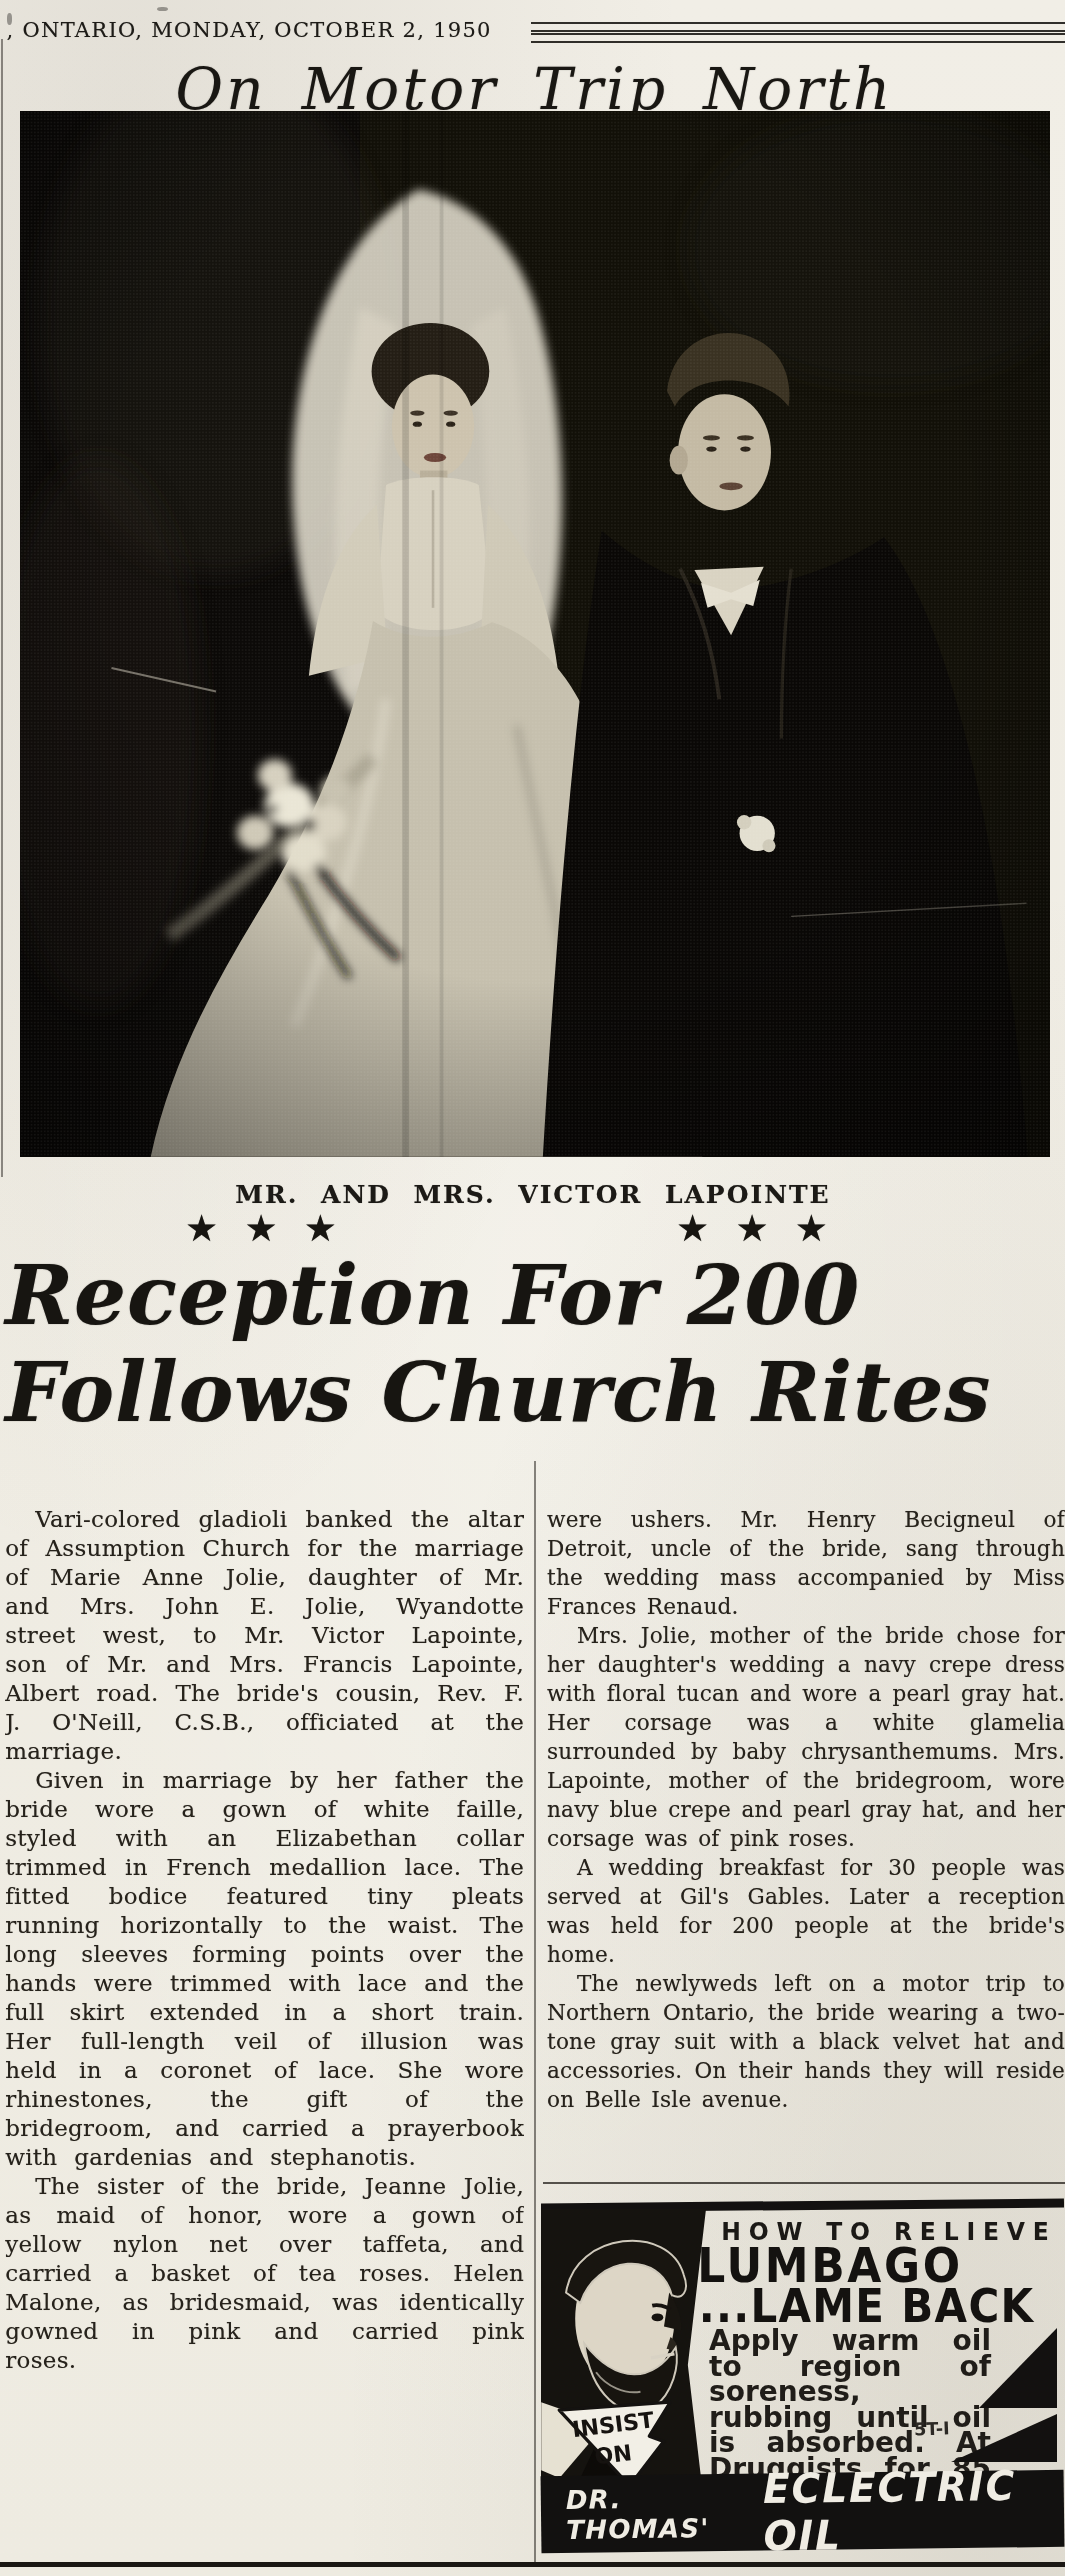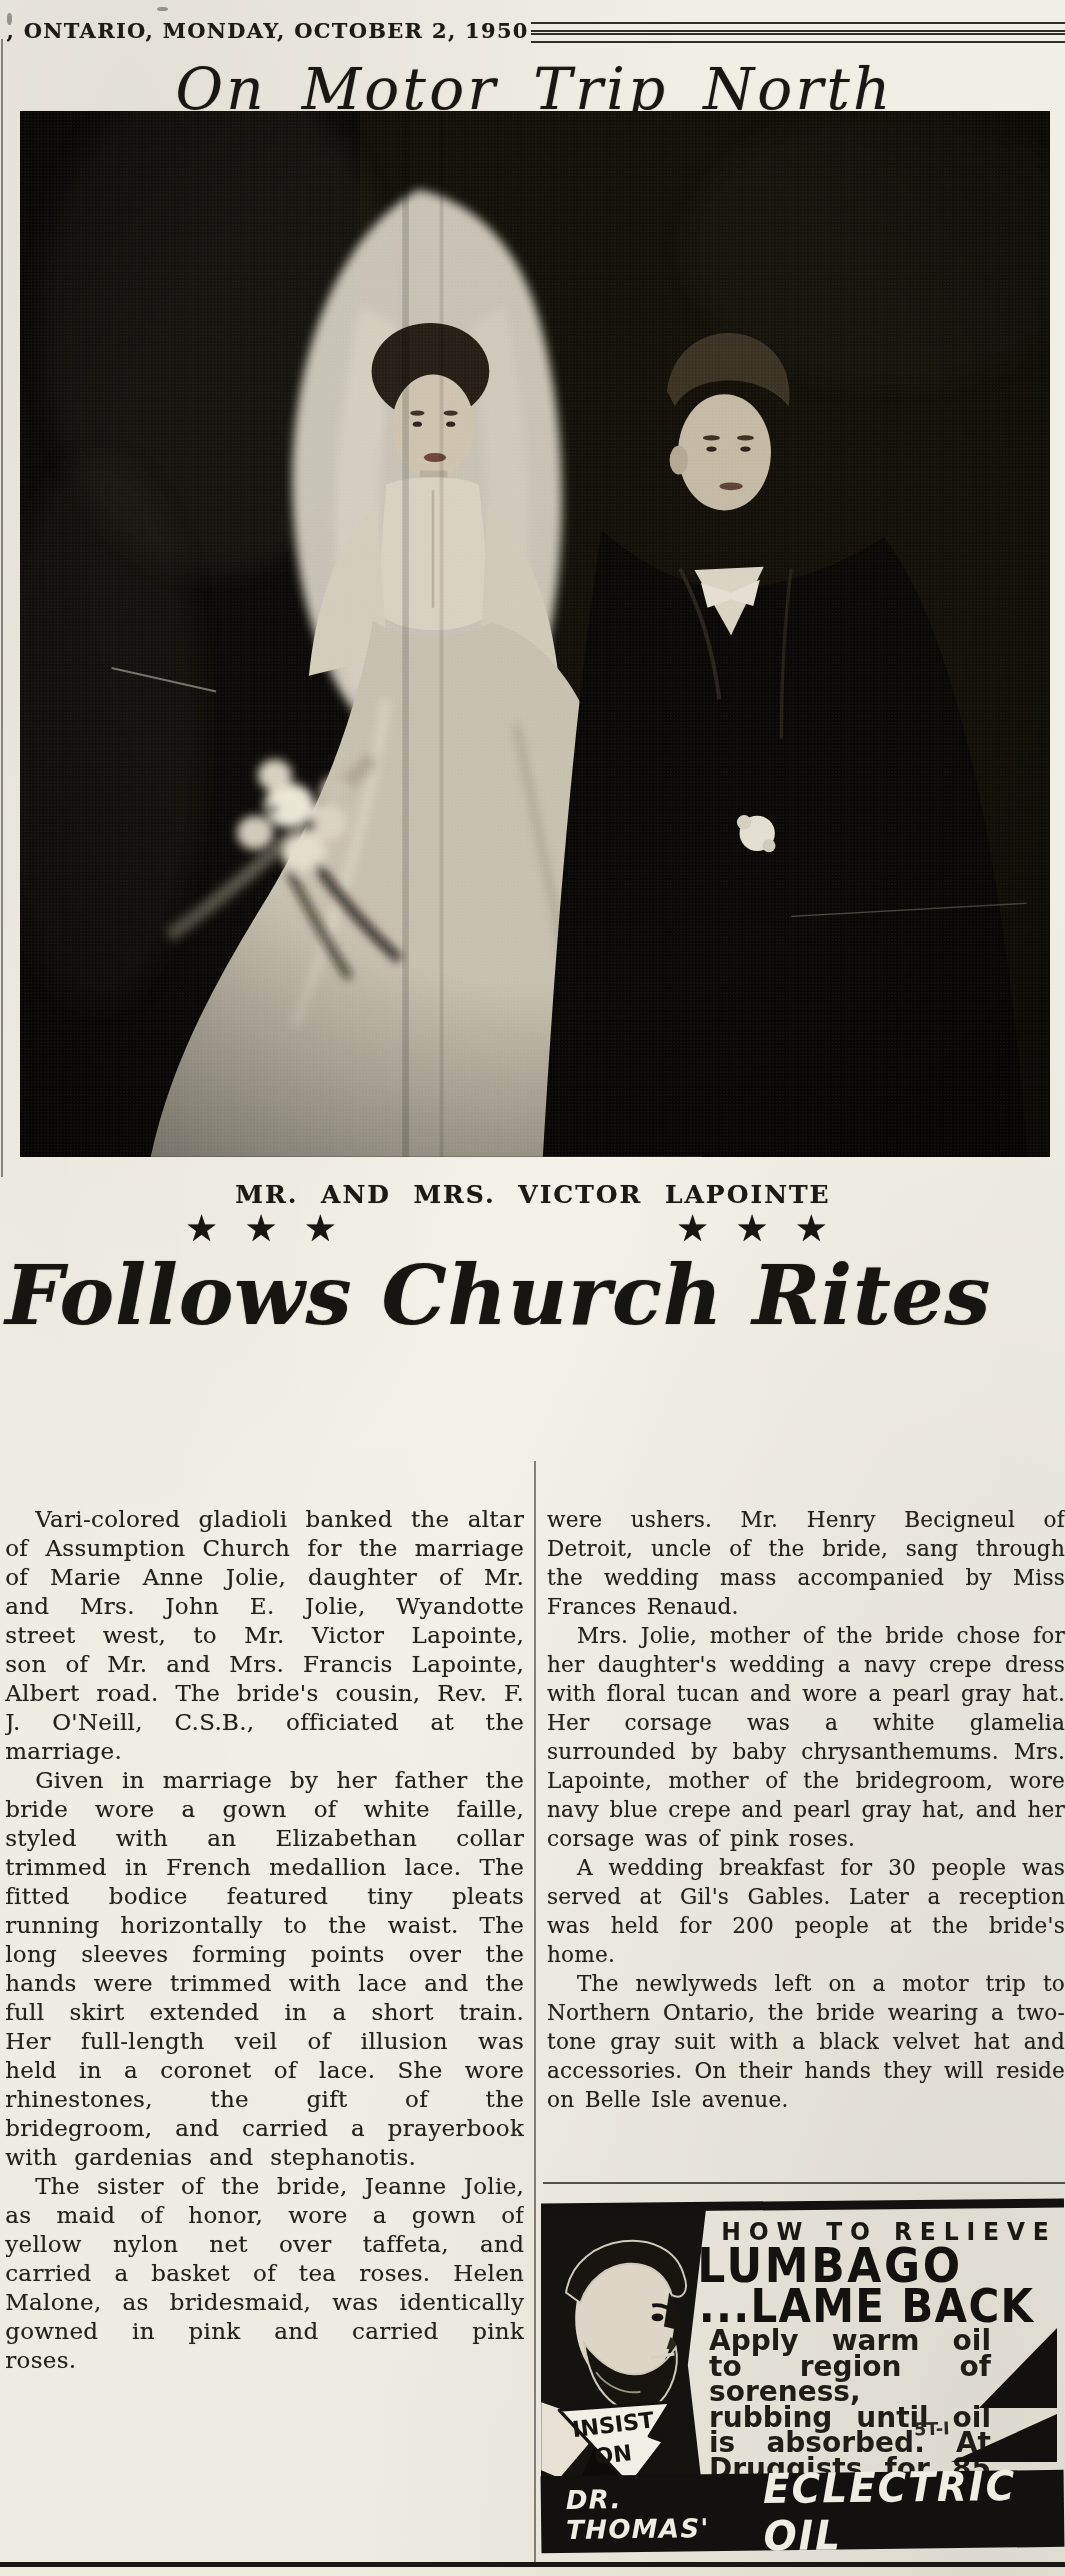--- a/index.html
+++ b/index.html
@@ -12,21 +12,21 @@
       radial-gradient(ellipse at 92% 96%, rgba(105,95,80,.13), transparent 46%),
       radial-gradient(ellipse at 50% 50%, rgba(255,255,252,.25), transparent 70%),
       linear-gradient(#f1eee6,#eeebe1);
     font-family:"DejaVu Serif","Liberation Serif",serif;
     color:#232019;
   }
   .abs{position:absolute;}
   
   .dateline{
     top:18.3px;left:6.5px;
-    font-size:21px;font-weight:bold;letter-spacing:1.3px;
+    font-size:21px;font-weight:normal;letter-spacing:1.3px;
     color:#1d1b17;white-space:nowrap;
     text-shadow:0 0 0.7px rgba(30,28,24,.45);
   }
   .rule-double{
     left:531px;width:534px;height:5.9px;
     border-top:2.6px solid #1c1a16;border-bottom:2px solid #1c1a16;
     opacity:.9;
   }
   .kicker{
     top:55px;left:19.6px;width:1030px;
@@ -249,20 +249,21 @@
       <rect x="642" y="0" width="6" height="1600" fill="#000" opacity=".1"></rect>
       <rect width="1576" height="1600" fill="url(#vig)"></rect>
     </svg>
   </div>
 
   <div class="abs caption">MR. AND MRS. VICTOR LAPOINTE</div>
   <div class="abs stars left">★ ★ ★</div>
   <div class="abs stars right">★ ★ ★</div>
 
   <div class="abs headline">
+    <div>Reception For 200</div>
     <div>Follows Church Rites</div>
   </div>
 
   <div class="abs colrule"></div>
   <div class="abs col col-left">
       <p>Vari-colored gladioli banked the altar of Assumption Church for the marriage of Marie Anne Jolie, daughter of Mr. and Mrs. John E. Jolie, Wyandotte street west, to Mr. Victor Lapointe, son of Mr. and Mrs. Francis Lapointe, Albert road. The bride's cousin, Rev. F. J. O'Neill, C.S.B., officiated at the marriage.</p>
       <p>Given in marriage by her father the bride wore a gown of white faille, styled with an Elizabethan collar trimmed in French medallion lace. The fitted bodice featured tiny pleats running horizontally to the waist. The long sleeves forming points over the hands were trimmed with lace and the full skirt extended in a short train. Her full-length veil of illusion was held in a coronet of lace. She wore rhinestones, the gift of the bridegroom, and carried a prayerbook with gardenias and stephanotis.</p>
       <p>The sister of the bride, Jeanne Jolie, as maid of honor, wore a gown of yellow nylon net over taffeta, and carried a basket of tea roses. Helen Malone, as bridesmaid, was identically gowned in pink and carried pink roses.</p>
     </div>
   <div class="abs col col-right">

